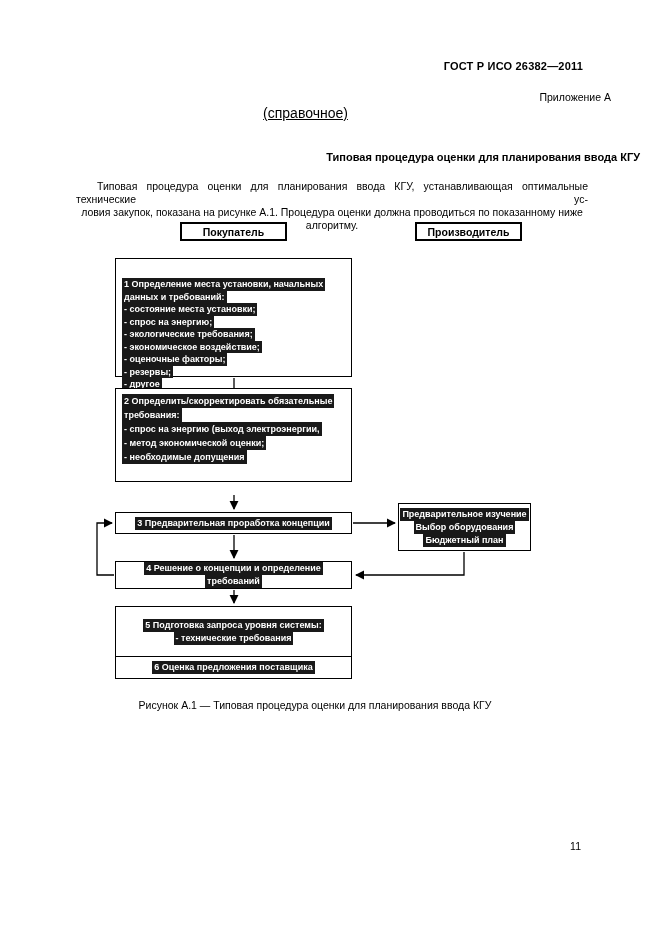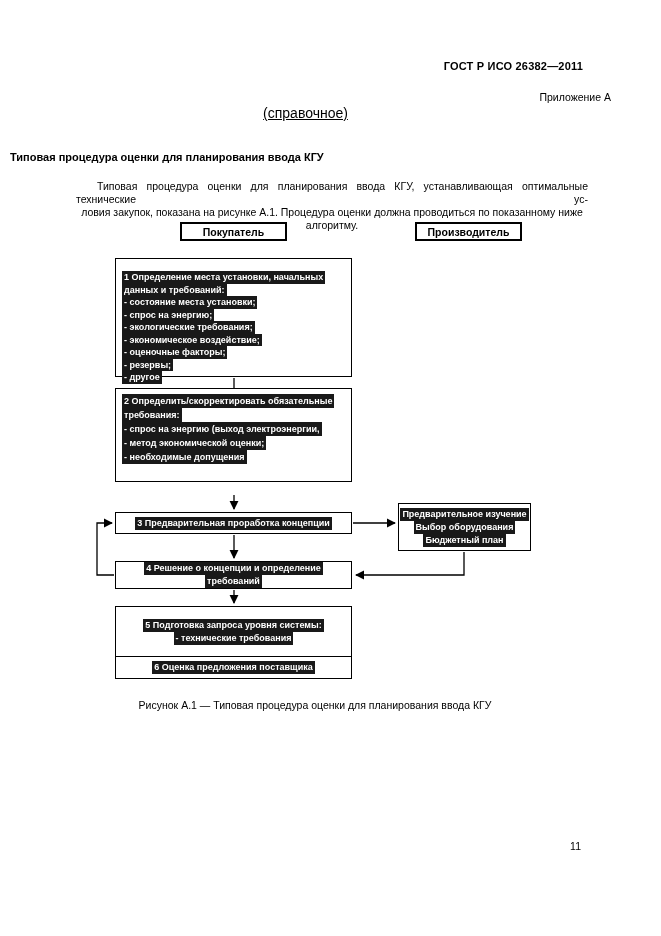--- a/index.html
+++ b/index.html
@@ -36,23 +36,23 @@
     top: 105px;
     left: 0;
     width: 611px;
     text-align: center;
     font-size: 14px;
     text-decoration: underline;
   }
   .section-title {
     position: absolute;
     top: 151px;
-    left: 10px;
+    left: 0;
     width: 640px;
-    text-align: left;
+    text-align: right;
     font-size: 11px;
     font-weight: bold;
   }
   .paragraph {
     position: absolute;
     top: 180px;
     left: 76px;
     width: 512px;
     font-size: 10.5px;
     line-height: 13px;
@@ -68,21 +68,21 @@
     font-weight: bold;
   }
   .actor {
     border-width: 2px;
     display: flex;
     align-items: center;
     justify-content: center;
     font-size: 10.5px;
     font-weight: bold;
   }
-  .step-left { padding: 12px 6px; line-height: 12.5px; }
+  .step-left { padding: 19px 6px; line-height: 12.5px; }
   .step2 { padding: 5px 6px; line-height: 14px; }
   .step-center {
     display: flex;
     flex-direction: column;
     align-items: center;
     justify-content: center;
     line-height: 13px;
     text-align: center;
   }
   .hl {

